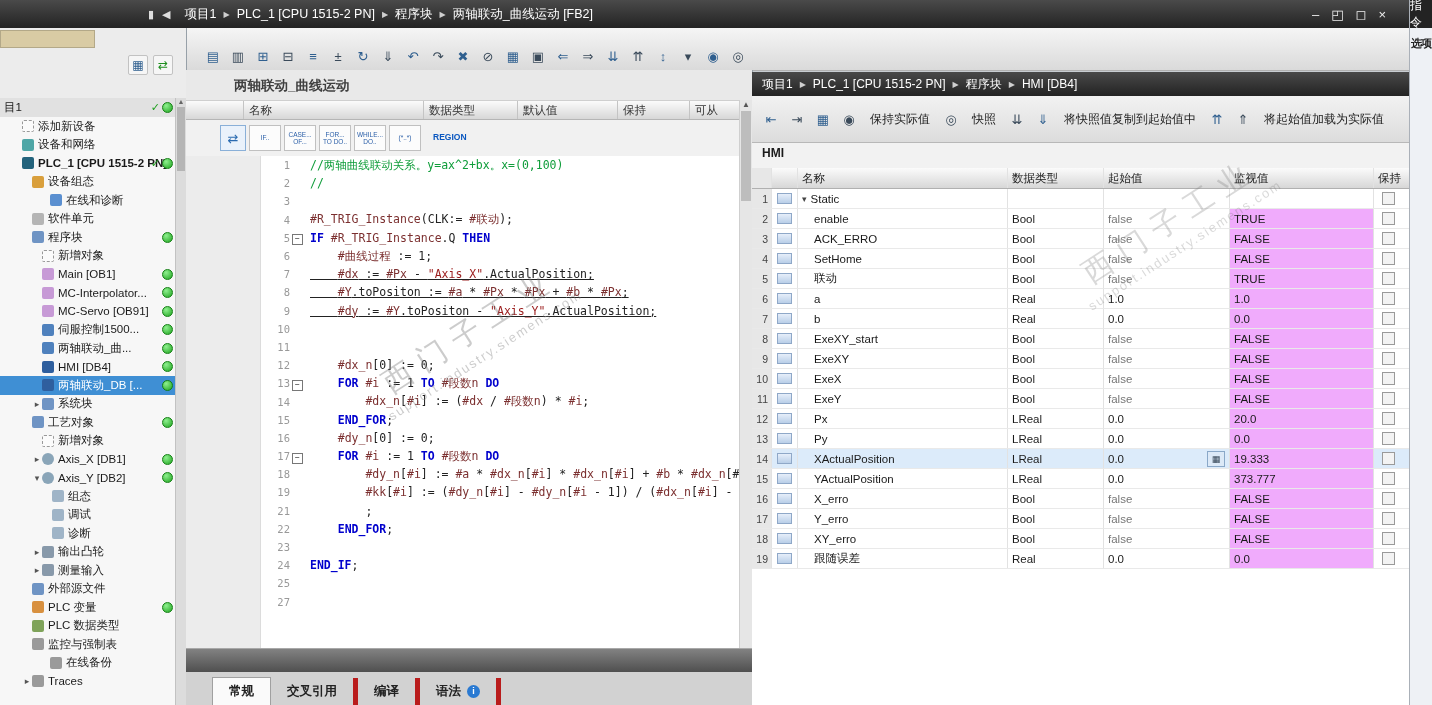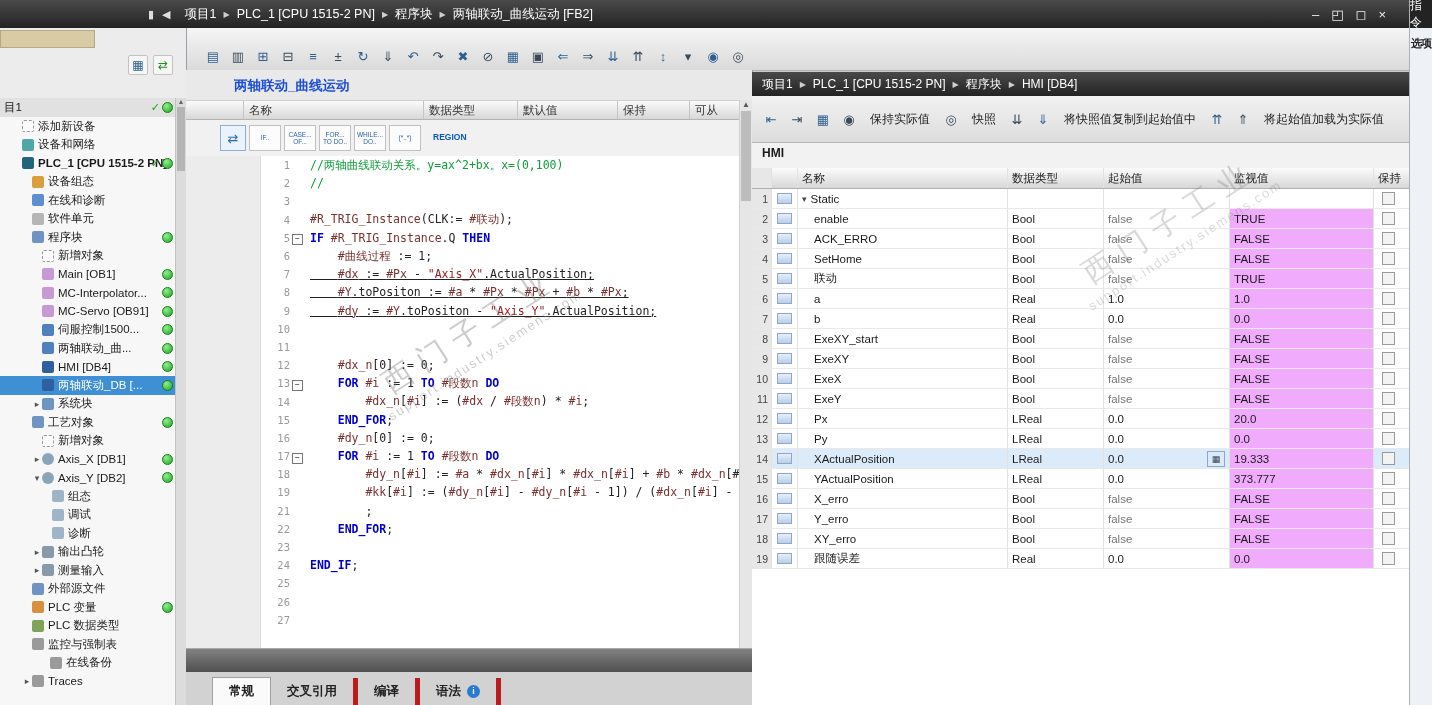--- a/index.html
+++ b/index.html
@@ -47,21 +47,21 @@
   .b{font-weight:bold}
   .tstatus{position:absolute;right:3px;display:flex;align-items:center;gap:2px}
   .chk{color:#1fa01f;font-size:11px;font-weight:bold}
   .dot{width:9px;height:9px;border-radius:50%;flex:none;border:1px solid #148014;
     background:radial-gradient(circle at 35% 30%,#8ff08f,#1fa51f)}
   .tree-scroll{position:absolute;top:70px;right:0;width:10px;bottom:0;background:#dcdcdc;
     border-left:1px solid #c2c2c2;text-align:center;font-size:7px;color:#666}
   .sb-thumb{display:block;margin:2px 1px 0;height:64px;background:#b5b5b5}
   
   .editor{position:absolute;left:186px;top:70px;width:566px;height:635px;background:#e9e9e9;border-right:1px solid #97a0a8}
-  .ed-title{position:absolute;top:7px;left:48px;font-size:13.5px;font-weight:bold;color:#1d4ed8}
+  .ed-title{position:absolute;top:7px;left:48px;font-size:13.5px;font-weight:bold;color:#404040}
   .var-header{position:absolute;top:30px;left:0;right:12px;height:20px;display:flex;
     background:linear-gradient(#fbfbfb,#d7d7d7);border-top:1px solid #cfcfcf;border-bottom:1px solid #b5b5b5;
     font-size:11.5px;color:#333;box-sizing:border-box}
   .vh-cell{border-right:1px solid #c4c4c4;padding:2px 5px;box-sizing:border-box;white-space:nowrap;overflow:hidden}
   .snips{position:absolute;top:50px;left:0;right:12px;height:36px;background:#f1f1f1;
     border-bottom:1px solid #cfcfcf;display:flex;align-items:center}
   .snip-ref{width:24px;height:24px;margin-left:34px;border:1px solid #8ab0d8;background:#eaf2fb;
     color:#2a6bb0;display:flex;align-items:center;justify-content:center;font-size:13px;flex:none}
   .snip{width:32px;height:26px;margin-left:3px;border:1px solid #c0c0c0;background:#fcfcfc;color:#2b5fa8;
     font-size:6.5px;line-height:7.5px;white-space:pre-line;text-align:center;
@@ -217,21 +217,21 @@
             <span class="chk">✓</span>
             <span class="dot"></span>
           </span>
         </div>
         <div class="tree-row" style="padding-left:22px">
           <span class="expander"></span>
           <span class="ticon i-device-config"></span>
           <span class="tlabel">设备组态</span>
           <span class="tstatus"></span>
         </div>
-        <div class="tree-row" style="padding-left:22px">
+        <div class="tree-row" style="padding-left:40px">
           <span class="expander"></span>
           <span class="ticon i-online-diag"></span>
           <span class="tlabel">在线和诊断</span>
           <span class="tstatus"></span>
         </div>
         <div class="tree-row" style="padding-left:22px">
           <span class="expander"></span>
           <span class="ticon i-software-units"></span>
           <span class="tlabel">软件单元</span>
           <span class="tstatus"></span>
@@ -548,25 +548,20 @@
           <span class="fold"></span>
           <span class="ct"></span>
         </div>
         <div class="code-line">
           <span class="ln">24</span>
           <span class="fold"></span>
           <span class="ct"><span class="kw">END_IF</span>;</span>
         </div>
         <div class="code-line">
           <span class="ln">25</span>
-          <span class="fold"></span>
-          <span class="ct"></span>
-        </div>
-        <div class="code-line">
-          <span class="ln">26</span>
           <span class="fold"></span>
           <span class="ct"></span>
         </div>
         <div class="code-line">
           <span class="ln">27</span>
           <span class="fold"></span>
           <span class="ct"></span>
         </div>
       </div>
     <div class="splitbar"></div>

